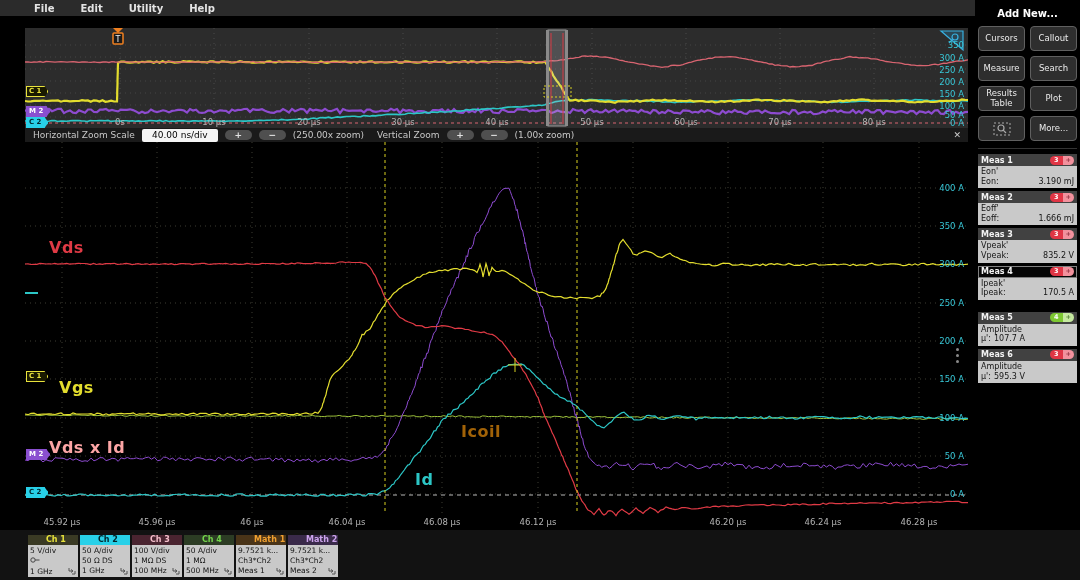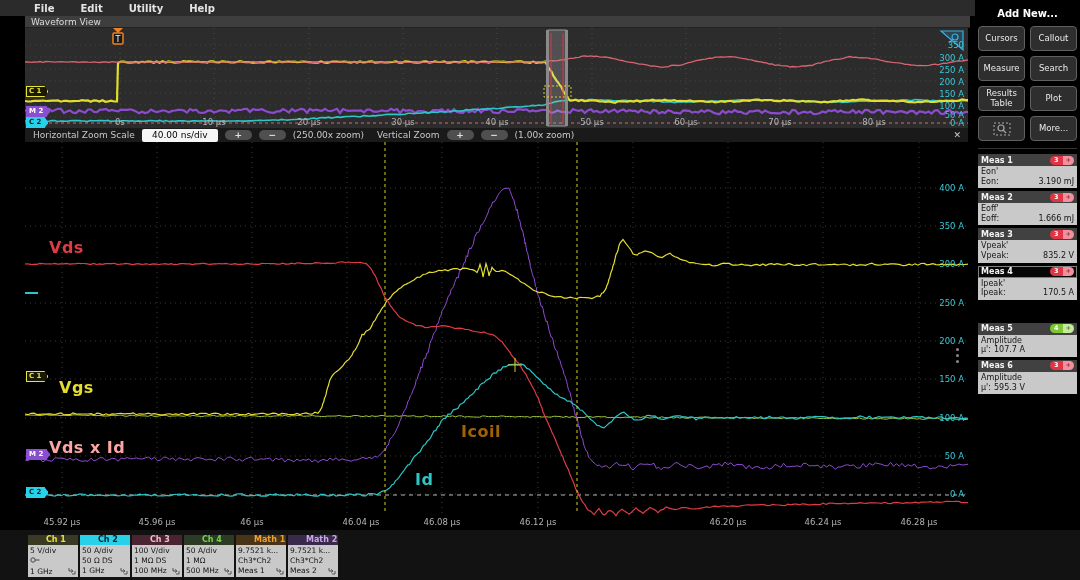--- a/index.html
+++ b/index.html
@@ -63,23 +63,20 @@
 
 <div class="screen">
 
   <div class="menubar" id="menubar">
       <span class="menu-item">File</span>
       <span class="menu-item">Edit</span>
       <span class="menu-item">Utility</span>
       <span class="menu-item">Help</span>
     </div>
 
-  <div class="tabbar">
-    <span class="tab-label">Waveform View</span>
-  </div>
 
   <div class="overview" id="overview">
       <svg width="943" height="100" viewBox="0 0 943 100">
         <line x1="95" y1="0" x2="95" y2="100" stroke="#4a4a4a" stroke-width="1" stroke-dasharray="1 4"></line>
         <line x1="189" y1="0" x2="189" y2="100" stroke="#4a4a4a" stroke-width="1" stroke-dasharray="1 4"></line>
         <line x1="284" y1="0" x2="284" y2="100" stroke="#4a4a4a" stroke-width="1" stroke-dasharray="1 4"></line>
         <line x1="378" y1="0" x2="378" y2="100" stroke="#4a4a4a" stroke-width="1" stroke-dasharray="1 4"></line>
         <line x1="472" y1="0" x2="472" y2="100" stroke="#4a4a4a" stroke-width="1" stroke-dasharray="1 4"></line>
         <line x1="567" y1="0" x2="567" y2="100" stroke="#4a4a4a" stroke-width="1" stroke-dasharray="1 4"></line>
         <line x1="661" y1="0" x2="661" y2="100" stroke="#4a4a4a" stroke-width="1" stroke-dasharray="1 4"></line>
@@ -178,21 +175,21 @@
         <path d="M0,122L3.0,121.9L6.0,122.5L8.9,122.3L11.9,122.3L14.9,121.4L17.9,121.6L20.8,122.0L23.8,121.8L26.8,122.0L29.8,121.4L32.7,122.1L35.7,121.8L38.7,121.8L41.7,121.4L44.6,122.2L47.6,121.9L50.6,121.7L53.6,121.4L56.5,121.5L59.5,121.5L62.5,121.8L65.5,122.5L68.5,121.4L71.4,122.5L74.4,121.9L77.4,122.3L80.4,121.6L83.3,121.5L86.3,121.6L89.3,121.3L92.3,122.3L95.2,122.2L98.2,121.9L101.2,121.3L104.2,121.8L107.1,122.6L110.1,122.2L113.1,121.6L116.1,122.3L119.0,122.1L122.0,121.8L125.0,122.7L128.0,121.9L131.1,122.2L134.1,122.5L137.1,122.0L140.2,121.7L143.2,122.4L146.2,121.6L149.2,122.6L152.3,122.3L155.3,121.6L158.3,121.7L161.4,121.9L164.4,121.9L167.4,122.7L170.5,121.9L173.5,121.8L176.5,121.4L179.5,121.4L182.6,122.2L185.6,122.3L188.6,121.9L191.7,121.8L194.7,121.5L197.7,121.8L200.8,121.4L203.8,122.0L206.8,122.4L209.8,121.6L212.9,122.4L215.9,122.3L218.9,122.1L222.0,121.4L225.0,121.9L228.0,122.2L230.9,122.3L233.9,122.3L236.9,121.4L239.8,121.5L242.8,121.5L245.7,121.7L248.7,121.5L251.7,122.1L254.6,122.2L257.6,121.1L260.6,122.1L263.5,122.1L266.5,121.1L269.4,121.8L272.4,120.8L275.4,121.1L278.3,121.7L281.3,121.6L284.3,121.5L287.2,121.7L290.2,120.6L293.1,120.8L296.1,121.2L299.1,121.4L302.0,121.2L305.0,121.3L308.1,121.3L311.3,121.0L314.4,120.0L317.5,119.8L320.6,120.5L323.8,120.0L326.9,120.5L330.0,120.5L332.8,120.5L335.5,120.4L338.3,121.1L341.0,121.4L343.0,123.5L345.0,125.3L347.0,128.2L348.5,131.5L350.0,133.3L351.5,136.5L353.0,140.7L354.2,142.9L355.3,144.9L356.5,147.0L357.7,150.5L358.8,152.9L360.0,155.7L361.8,157.6L363.5,160.2L365.3,163.5L367.0,165.5L369.0,168.4L371.0,170.6L373.0,173.4L375.0,175.6L377.7,176.8L380.3,178.6L383.0,179.8L385.7,180.8L388.3,181.7L391.0,183.6L394.0,183.6L397.0,183.9L400.0,185.6L403.3,185.4L406.7,184.5L410.0,184.6L413.3,184.5L416.7,183.7L420.0,183.9L423.3,184.4L426.7,185.2L430.0,186.6L433.3,186.1L436.7,186.3L440.0,187.3L443.3,187.5L446.7,188.9L450.0,189.5L453.0,190.0L456.0,190.6L459.0,189.9L462.0,191.5L464.7,192.1L467.3,192.4L470.0,193.9L472.3,195.9L474.7,198.3L477.0,199.6L479.0,202.7L481.0,205.1L483.0,207.8L484.8,210.1L486.5,213.1L488.3,215.3L490.0,216.9L491.7,219.6L493.3,221.0L495.0,223.5L496.5,225.7L498.0,228.6L499.5,230.4L501.0,232.4L502.5,235.8L504.0,238.5L505.5,241.1L507.0,244.0L508.5,246.8L510.0,249.4L511.5,253.5L513.0,255.4L514.0,258.5L515.0,261.5L516.0,263.7L517.0,266.3L518.0,270.0L519.0,272.1L520.0,275.0L521.2,277.1L522.4,279.6L523.6,282.5L524.8,284.9L526.0,287.7L527.2,291.1L528.3,292.7L529.5,295.5L530.7,298.2L531.8,301.2L533.0,304.3L534.2,307.1L535.4,309.4L536.6,313.1L537.8,314.6L539.0,318.5L540.2,321.0L541.4,324.2L542.6,326.0L543.8,328.8L545.0,332.6L546.2,335.1L547.4,338.1L548.6,340.5L549.8,344.3L551.0,347.6L552.5,349.6L554.0,353.0L555.5,355.9L557.0,359.1L558.5,361.0L560.0,362.9L561.5,365.9L563.0,368.0L566.0,369.4L569.0,372.6L571.5,369.4L574.0,366.6L575.7,369.2L577.3,371.5L579.0,373.1L581.0,371.8L583.0,369.1L585.0,368.6L587.0,369.3L589.0,371.1L591.0,373.6L593.0,370.5L595.0,368.6L597.0,367.3L599.3,368.9L601.7,370.4L604.0,372.2L606.3,370.5L608.7,368.1L611.0,365.9L613.3,368.3L615.7,369.6L618.0,371.5L620.3,369.0L622.7,367.5L625.0,365.5L627.7,366.7L630.3,368.1L633.0,370.6L635.7,368.1L638.3,367.4L641.0,364.9L644.0,366.1L647.0,366.9L650.0,367.6L653.3,367.0L656.7,365.7L660.0,365.5L663.3,366.2L666.7,367.0L670.0,366.8L673.0,366.6L676.0,366.2L679.0,365.5L682.0,364.9L685.0,365.5L687.9,364.3L690.7,364.2L693.6,364.9L696.4,364.0L699.3,363.8L702.1,364.3L705.0,364.2L708.1,363.8L711.3,364.4L714.4,364.1L717.5,363.5L720.6,363.0L723.8,362.9L726.9,363.2L730.0,362.8L733.0,362.8L736.0,362.7L739.0,362.6L742.0,363.6L745.0,363.4L748.0,362.4L751.0,363.0L754.0,363.0L757.0,363.4L760.0,363.7L762.9,362.2L765.8,362.9L768.8,362.1L771.7,362.2L774.6,362.8L777.5,361.8L780.4,362.2L783.3,362.9L786.3,362.9L789.2,362.3L792.1,362.7L795.0,362.6L798.1,361.3L801.2,362.3L804.2,361.2L807.3,361.1L810.4,361.6L813.5,361.5L816.5,361.6L819.6,361.0L822.7,361.8L825.8,361.4L828.8,361.4L831.9,361.4L835.0,360.7L838.1,361.2L841.2,361.4L844.2,360.8L847.3,360.8L850.4,360.8L853.5,361.0L856.5,361.4L859.6,360.3L862.7,361.3L865.8,361.6L868.8,360.7L871.9,360.3L875.0,360.9L878.1,361.3L881.2,360.7L884.2,360.9L887.3,360.9L890.4,360.2L893.5,361.1L896.5,360.1L899.6,360.1L902.7,360.0L905.8,359.7L908.8,360.5L911.9,359.8L915.0,360.3L918.1,360.0L921.2,359.4L924.3,359.3L927.4,359.5L930.6,359.4L933.7,359.4L936.8,360.6L939.9,360.6L943.0,360.7" fill="none" stroke="#e03a45" stroke-width="1.2"></path>
         <line x1="360" y1="0" x2="360" y2="372" stroke="#d8d020" stroke-width="1" stroke-dasharray="3 3"></line>
         <line x1="552" y1="0" x2="552" y2="372" stroke="#d8d020" stroke-width="1" stroke-dasharray="3 3"></line>
         <line x1="483" y1="223" x2="497" y2="223" stroke="#d8d020" stroke-width="1"></line>
         <line x1="490" y1="216" x2="490" y2="230" stroke="#d8d020" stroke-width="1"></line>
         <line x1="0" y1="151" x2="13" y2="151" stroke="#2cc6c6" stroke-width="2"></line>
       </svg>
       <span class="xlab" style="left: 37px; top: 375px;">45.92 µs</span>
       <span class="xlab" style="left: 132px; top: 375px;">45.96 µs</span>
       <span class="xlab" style="left: 227px; top: 375px;">46 µs</span>
-      <span class="xlab" style="left: 336px; top: 375px;">46.04 µs</span>
+      <span class="xlab" style="left: 322px; top: 375px;">46.04 µs</span>
       <span class="xlab" style="left: 417px; top: 375px;">46.08 µs</span>
       <span class="xlab" style="left: 513px; top: 375px;">46.12 µs</span>
       <span class="xlab" style="left: 608px; top: 367px; margin-top: 48px;">46.16 µs</span>
       <span class="xlab" style="left: 703px; top: 375px;">46.20 µs</span>
       <span class="xlab" style="left: 798px; top: 375px;">46.24 µs</span>
       <span class="xlab" style="left: 894px; top: 375px;">46.28 µs</span>
       <span class="ylab" style="top: 46px;">400 A</span>
       <span class="ylab" style="top: 84px;">350 A</span>
       <span class="ylab" style="top: 122px;">300 A</span>
       <span class="ylab" style="top: 161px;">250 A</span>
@@ -293,21 +290,21 @@
             </span>
           </div>
           <div class="meas-b">
             <div>Ipeak'</div>
             <div class="meas-l2">
               <span>Ipeak:</span>
               <span>170.5 A</span>
             </div>
           </div>
         </div>
-        <div class="meas" style="margin-top: 23px;">
+        <div class="meas" style="margin-top: 12px;">
           <div class="meas-h">
             <span class="meas-name">Meas 5</span>
             <span class="pill">
               <b style="background: rgb(125, 200, 50);">4</b>
               <i style="background: rgb(198, 233, 160); color: rgb(42, 90, 16);">+</i>
             </span>
           </div>
           <div class="meas-b">
             <div>Amplitude</div>
             <div class="meas-l2 joined">

